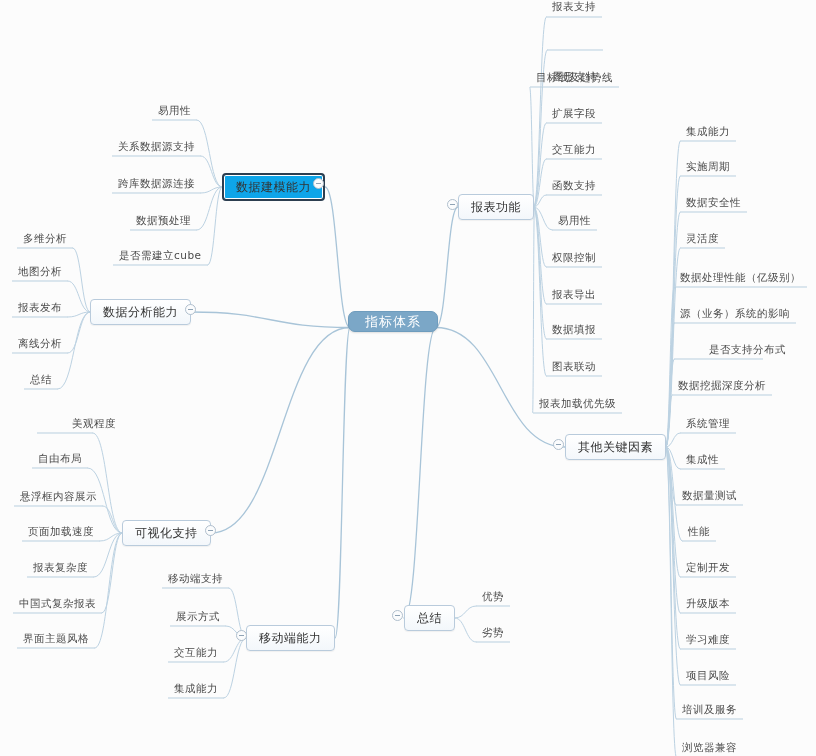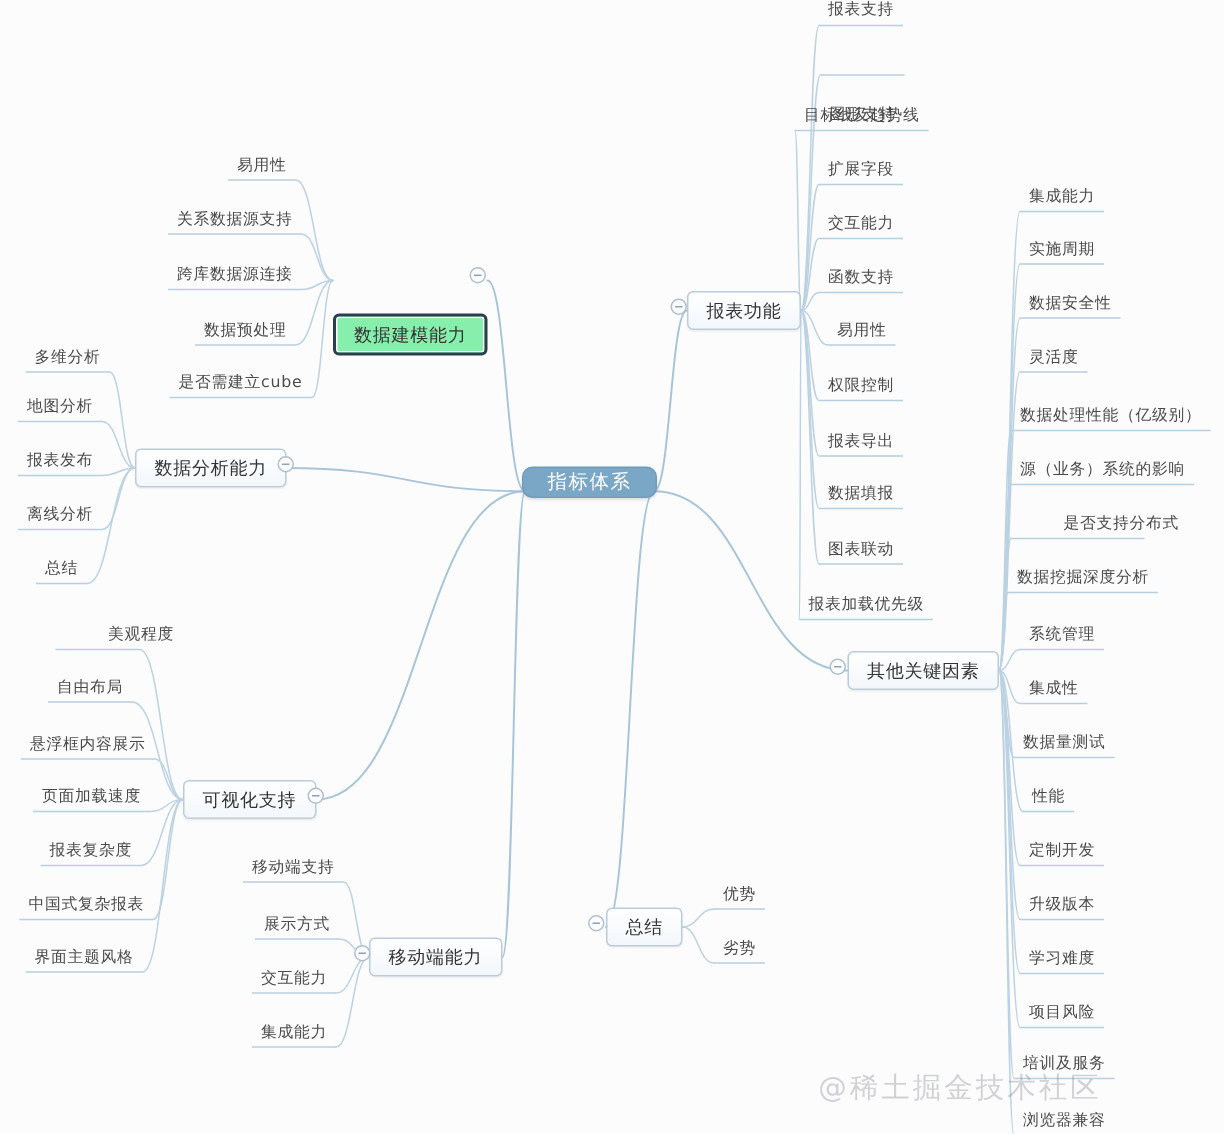--- a/index.html
+++ b/index.html
@@ -38,23 +38,22 @@
     background:linear-gradient(#ffffff,#f3f7fb);
     border:1px solid #b9cbdc;
     border-radius:4px;
     padding:6px 12px;
     font-size:12px;
     color:#333;
     box-shadow:0 1px 1px rgba(0,0,0,.05);
   }
   .node.lvl1.selected{
     border:2px solid #2c3e50;
-    background:#86efac;
+    background:#0ea5e9;
     box-shadow:0 0 0 1px #ffffff inset;
-    margin-top:36px;
   }
   
   .node.leaf{
     padding:2px 6px 4px 6px;
     font-size:10.5px;
     color:#4a4a4a;
     background:transparent;
   }
 
   
@@ -266,14 +265,13 @@
       <div class="node leaf" style="left: 680px; top: 596px;">升级版本</div>
       <div class="node leaf" style="left: 680px; top: 632px;">学习难度</div>
       <div class="node leaf" style="left: 680px; top: 668px;">项目风险</div>
       <div class="node leaf" style="left: 676px; top: 702px;">培训及服务</div>
       <div class="node leaf" style="left: 676px; top: 740px;">浏览器兼容</div>
       <div class="node lvl1" style="left: 404px; top: 605px;">总结</div>
       <div class="toggle" style="left: 392px; top: 610px;"></div>
       <div class="node leaf" style="left: 476px; top: 589px;">优势</div>
       <div class="node leaf" style="left: 476px; top: 625px;">劣势</div>
     </div>
-  <div class="watermark" style="left: 640px; top: 712px; transform: translateX(-50%);">@稀土掘金技术社区</div>
 </div>
 
 </body></html>

